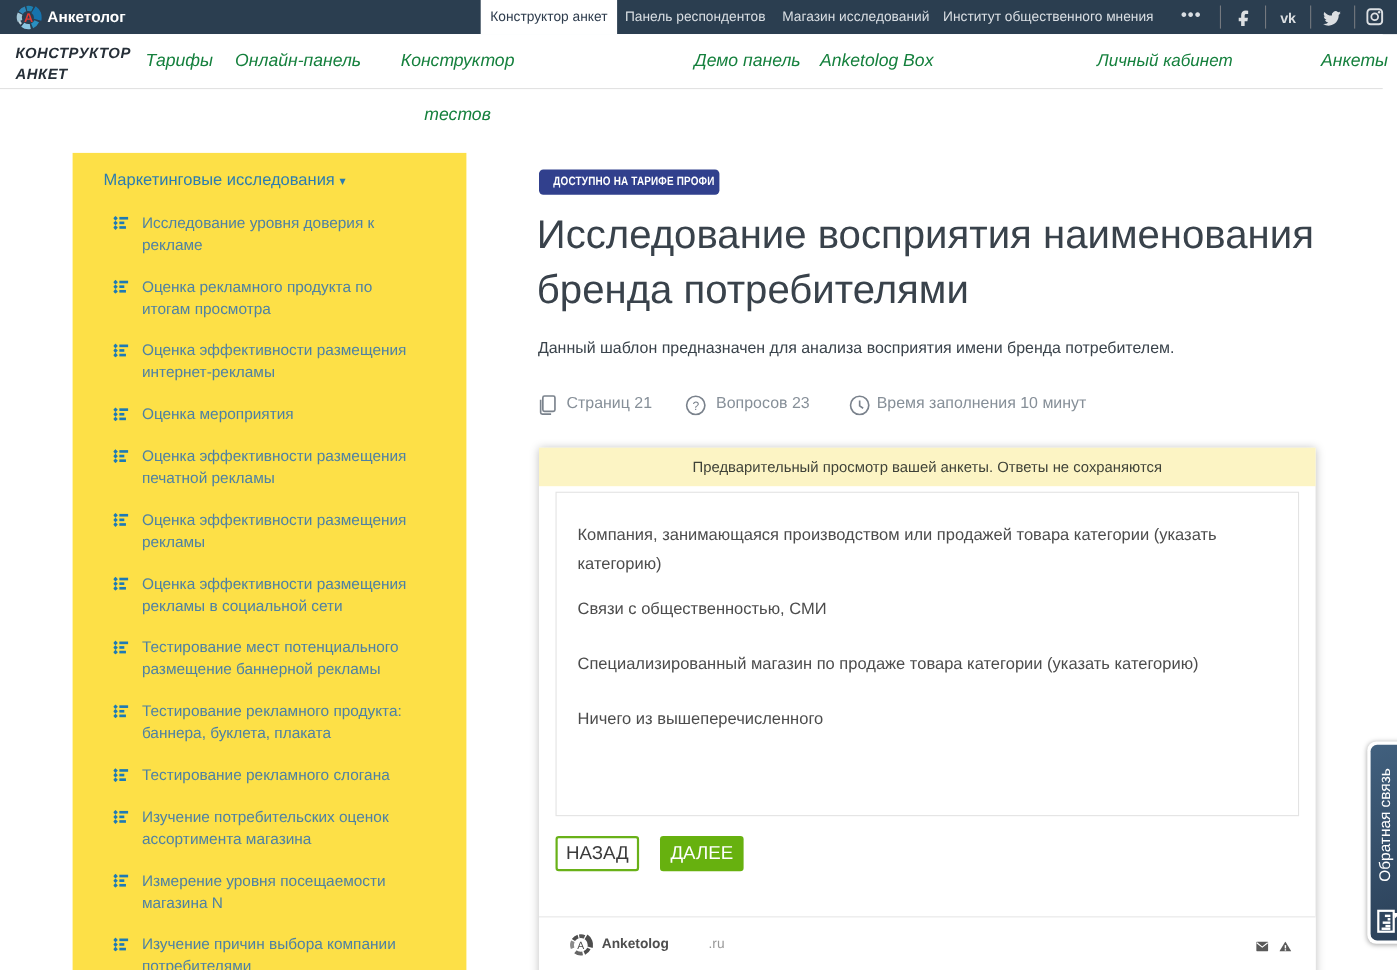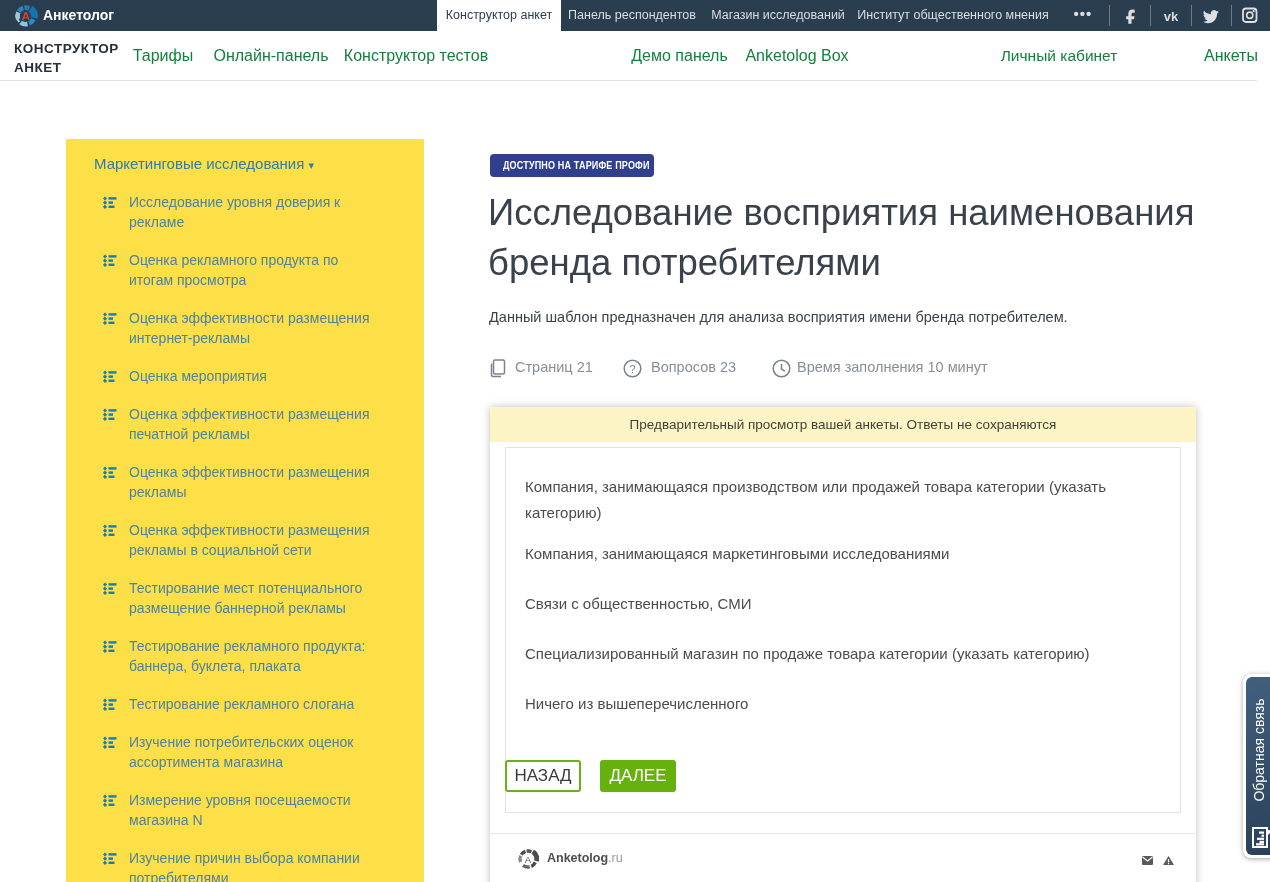--- a/index.html
+++ b/index.html
@@ -9,21 +9,21 @@
 
 .topbar { position:absolute; left:0; top:0; width:1270px; height:31px; background:#2b3e50; }
 .logo-wrap { position:absolute; left:14px; top:4px; width:23px; height:23px; }
 .brandname { position:absolute; left:43px; top:0; height:31px; line-height:31px; color:#fff; font-size:14px; font-weight:bold; }
 .ttab { position:absolute; top:0; height:31px; line-height:31px; font-size:12.5px; color:#d9dee3; text-align:center; }
 .ttab.active { background:#fff; color:#2e3c4d; }
 .tdots { position:absolute; top:0; height:31px; line-height:28px; color:#d9dee3; font-size:15px; letter-spacing:1px; font-weight:bold; }
 .sep { position:absolute; top:5px; height:21px; width:1px; background:#75797f; }
 .soc { position:absolute; top:0; height:31px; }
 
-.mainnav { position:absolute; left:0; top:31px; width:1257px; height:50px; background:#fff; border-bottom:1px solid #e2e2e2; }
+.mainnav { position:absolute; left:0; top:31px; width:1257px; height:50px; background:#fff; border-bottom:1px solid #e2e2e2;font-style:italic; }
 .brand2 { position:absolute; left:14px; top:8px; font-size:13.5px; font-weight:bold; color:#262f38; letter-spacing:.5px; line-height:19px; }
 .nitem { position:absolute; top:0; height:49px; line-height:49px; font-size:16px; color:#15803d; text-align:center; }
 .nitem.active { background:#e4e4e4; }
 
 .sidebar { position:absolute; left:66px; top:139px; width:358px; height:743px; background:#fde047; }
 .side-title { position:absolute; left:28px; top:16px; font-size:15px; color:#2b7cb0; }
 .side-list { position:absolute; left:0; top:53px; width:358px; list-style:none; }
 .side-list li { position:relative; padding-left:63px; padding-right:20px; margin-bottom:18px;
   font-size:14px; line-height:20px; color:#4e81a4; }
 .side-list li svg { position:absolute; left:37px; top:4px; }
@@ -34,32 +34,32 @@
   font-weight:normal; color:#39424b; }
 .desc { position:absolute; left:489px; top:309px; font-size:14.5px; color:#3a434b; }
 .stats { position:absolute; left:489px; top:359px; width:700px; height:24px; color:#868f98; font-size:14.5px; }
 .stat-ico { position:absolute; top:0; }
 .stat-txt { position:absolute; top:0px; }
 
 .card { position:absolute; left:490px; top:407px; width:706px; height:500px;
   background:#fff; box-shadow:0 0 8px rgba(0,0,0,0.25); }
 .ybar { position:absolute; left:0; top:0; width:706px; height:35px; background:#fcf4c4;
   text-align:center; line-height:35px; font-size:13.5px; color:#3f4238; }
-.optbox { position:absolute; left:15px; top:40px; width:676px; height:366px;
+.optbox { position:absolute; left:15px; top:40px; width:676px; height:295px;
   border:1px solid #e3e3e3; background:#fff; padding:26px 19px 0 19px; }
 .opt { font-size:15px; line-height:26px; color:#4c4c4c; margin-bottom:24px; }
 .btns { position:absolute; left:15px; top:353px; }
 .btn-back { display:inline-block; width:76px; height:32px; line-height:28px; text-align:center;
   border:2px solid #69b118; border-radius:3px; background:#fff; color:#3b3b3b; font-size:17px; }
 .btn-next { display:inline-block; width:76px; height:32px; line-height:32px; text-align:center;
   margin-left:19px; border-radius:3px; background:#67b10f; color:#fff; font-size:17px; }
 .cfooter { position:absolute; left:0; top:426px; width:706px; height:74px; border-top:1px solid #e7e7e7; background:#fff; }
 .cf-logo { position:absolute; left:27px; top:14px; }
 .cf-name { position:absolute; left:57px; top:17px; font-size:12.5px; font-weight:bold; color:#4e4e4e; }
-.cf-name span { color:#999; font-weight:normal; }
+.cf-name span { color:#999; font-weight:normal;padding-left:36px; }
 .cf-env { position:absolute; left:652px; top:22px; } .cf-tri { position:absolute; left:673px; top:22px; } .cf-env svg,.cf-tri svg,.fb-ico svg,.cf-logo svg,.logo-wrap svg{display:block;}
 
 .feedback { position:absolute; left:1243px; top:674px; width:35px; height:184px;
   background:#fff; border-radius:8px 0 0 8px; box-shadow:0 1px 5px rgba(0,0,0,0.35); }
 .feedback-in { position:absolute; left:3px; top:3px; width:32px; height:178px;
   background:linear-gradient(160deg,#41607e 0%,#2b4058 100%); border-radius:6px 0 0 6px; }
 .fb-text { position:absolute; left:-57px; top:65px; width:140px; text-align:center;
   transform:rotate(-90deg); color:#fff; font-size:14px; }
 .fb-ico { position:absolute; left:3px; top:149px; }
 </style>
@@ -286,21 +286,20 @@
         </g>
       </svg>
   </span>
   <span class="stat-txt" style="left:308px;">Время заполнения 10 минут</span>
 </div>
 
 <div class="card">
   <div class="ybar">Предварительный просмотр вашей анкеты. Ответы не сохраняются</div>
   <div class="optbox">
     <div class="opt" style="margin-bottom:15px;">Компания, занимающаяся производством или продажей товара категории (указать категорию)</div>
-    <div class="opt">Компания, занимающаяся маркетинговыми исследованиями</div>
     <div class="opt">Связи с общественностью, СМИ</div>
     <div class="opt">Специализированный магазин по продаже товара категории (указать категорию)</div>
     <div class="opt">Ничего из вышеперечисленного</div>
   </div>
   <div class="btns">
     <span class="btn-back">НАЗАД</span><span class="btn-next">ДАЛЕЕ</span>
   </div>
   <div class="cfooter">
     <div class="cf-logo">
       <svg width="22" height="22" viewBox="0 0 22 22">

